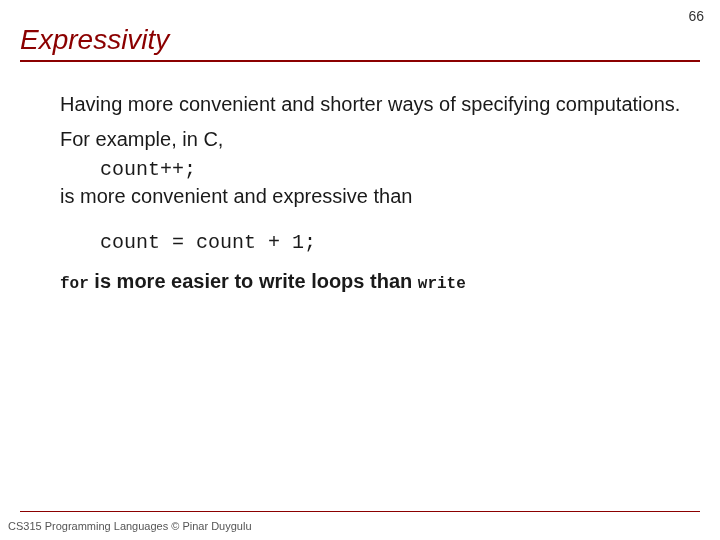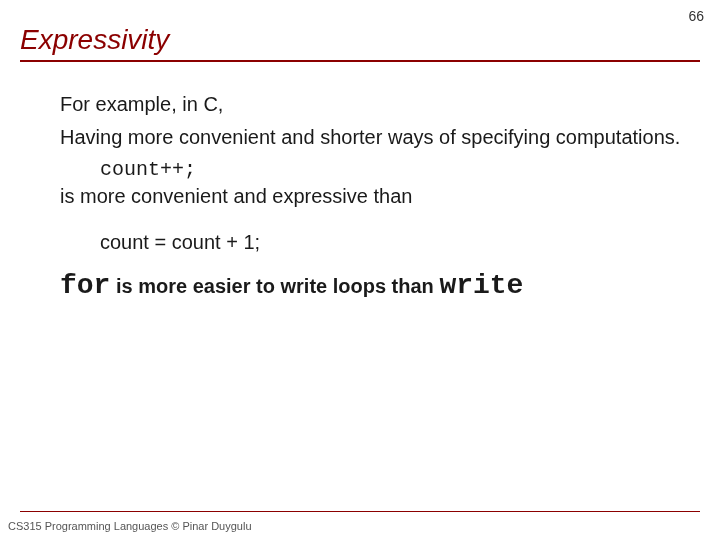--- a/index.html
+++ b/index.html
@@ -62,39 +62,39 @@
     .para1 {
       margin-bottom: 6px;
     }
 
     .para2 {
       margin-bottom: 4px;
     }
 
     .code-inline {
       font-family: 'Courier New', Courier, monospace;
-      font-size: 28px;
+      font-size: 16px;
       color: #1a1a1a;
     }
 
     .code-block {
       font-family: 'Courier New', Courier, monospace;
       font-size: 20px;
       color: #1a1a1a;
       margin-left: 40px;
       margin-bottom: 1px;
       margin-top: 2px;
     }
 
     .para3 {
       margin-bottom: 20px;
     }
 
     .code-block2 {
-      font-family: Liberation Sans, sans-serif;
+      font-family: Liberation Mono, monospace;
       font-size: 20px;
       color: #1a1a1a;
       margin-left: 40px;
       margin-bottom: 16px;
       margin-top: 2px;
     }
 
     .for-line {
       font-size: 20px;
       font-weight: bold;
@@ -128,23 +128,23 @@
 
 <span class="slide-number">66</span>
 
 <div class="title-area">
   <div class="title">Expressivity</div>
   <div class="title-underline"></div>
 </div>
 
 <div class="content-area">
 
+  <div class="content-text para1">Having more convenient and shorter ways of specifying computations.</div>
+
   <div class="content-text para2">For example, in C,</div>
-
-  <div class="content-text para1">Having more convenient and shorter ways of specifying computations.</div>
 
   <div class="code-block">count++;</div>
 
   <div class="content-text para3">is more convenient and expressive than</div>
 
   <div class="code-block2">count = count + 1;</div>
 
   <div class="for-line">
     <span class="code-inline">for</span><span> is more easier to write loops than </span><span class="code-inline">write</span>
   </div>

